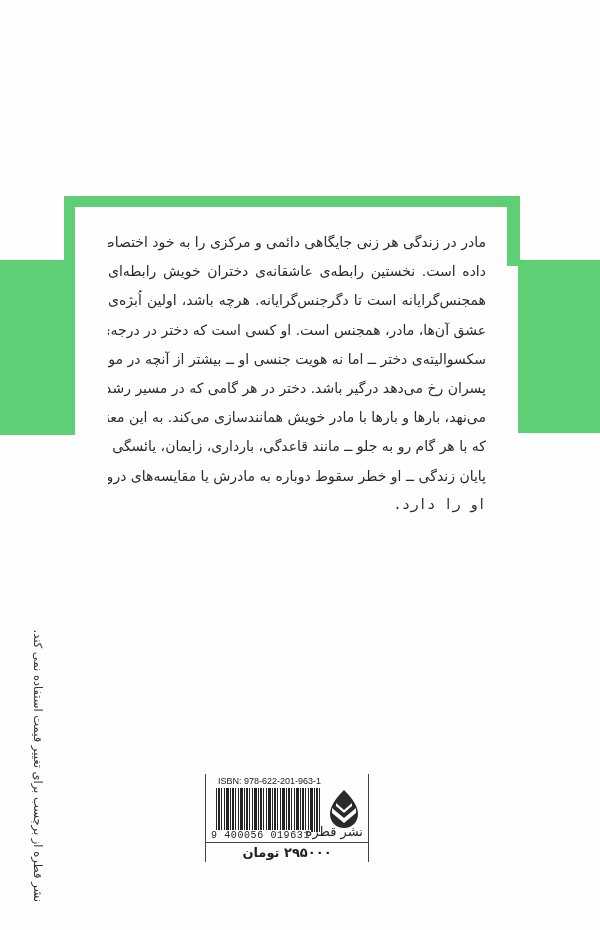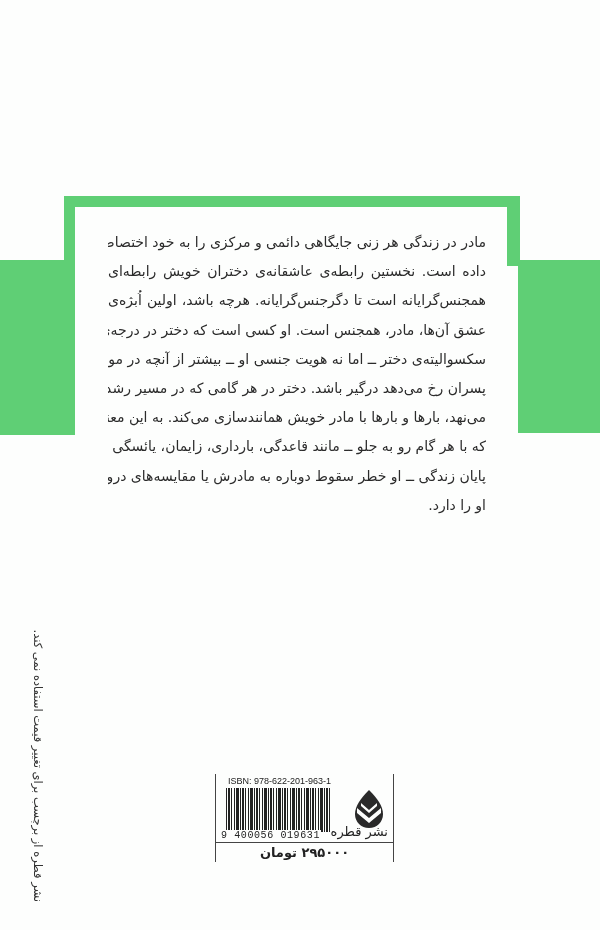--- a/index.html
+++ b/index.html
@@ -60,38 +60,39 @@
     }
     .blurb .line {
       display: block;
       white-space: nowrap;
       text-align: justify;
       text-align-last: justify;
       overflow: hidden;
     }
     .blurb .line.last {
       text-align-last: right;
+      font-family: Liberation Mono, monospace;
     }
     .vertical-note {
       position: absolute;
       left: 27px;
       top: 612px;
       width: 290px;
       transform-origin: 0 0;
       transform: translate(18px, 0) rotate(90deg);
       direction: rtl;
       font-size: 11.5px;
       color: #333;
       white-space: nowrap;
     }
     .barcode-box {
       position: absolute;
-      left: 215px;
+      left: 205px;
       top: 774px;
-      width: 179px;
+      width: 164px;
       height: 88px;
       border-left: 1.5px solid #444;
       border-right: 1.5px solid #444;
       box-sizing: border-box;
     }
     .barcode-top {
       position: absolute;
       left: 0;
       top: 0;
       width: 100%;

